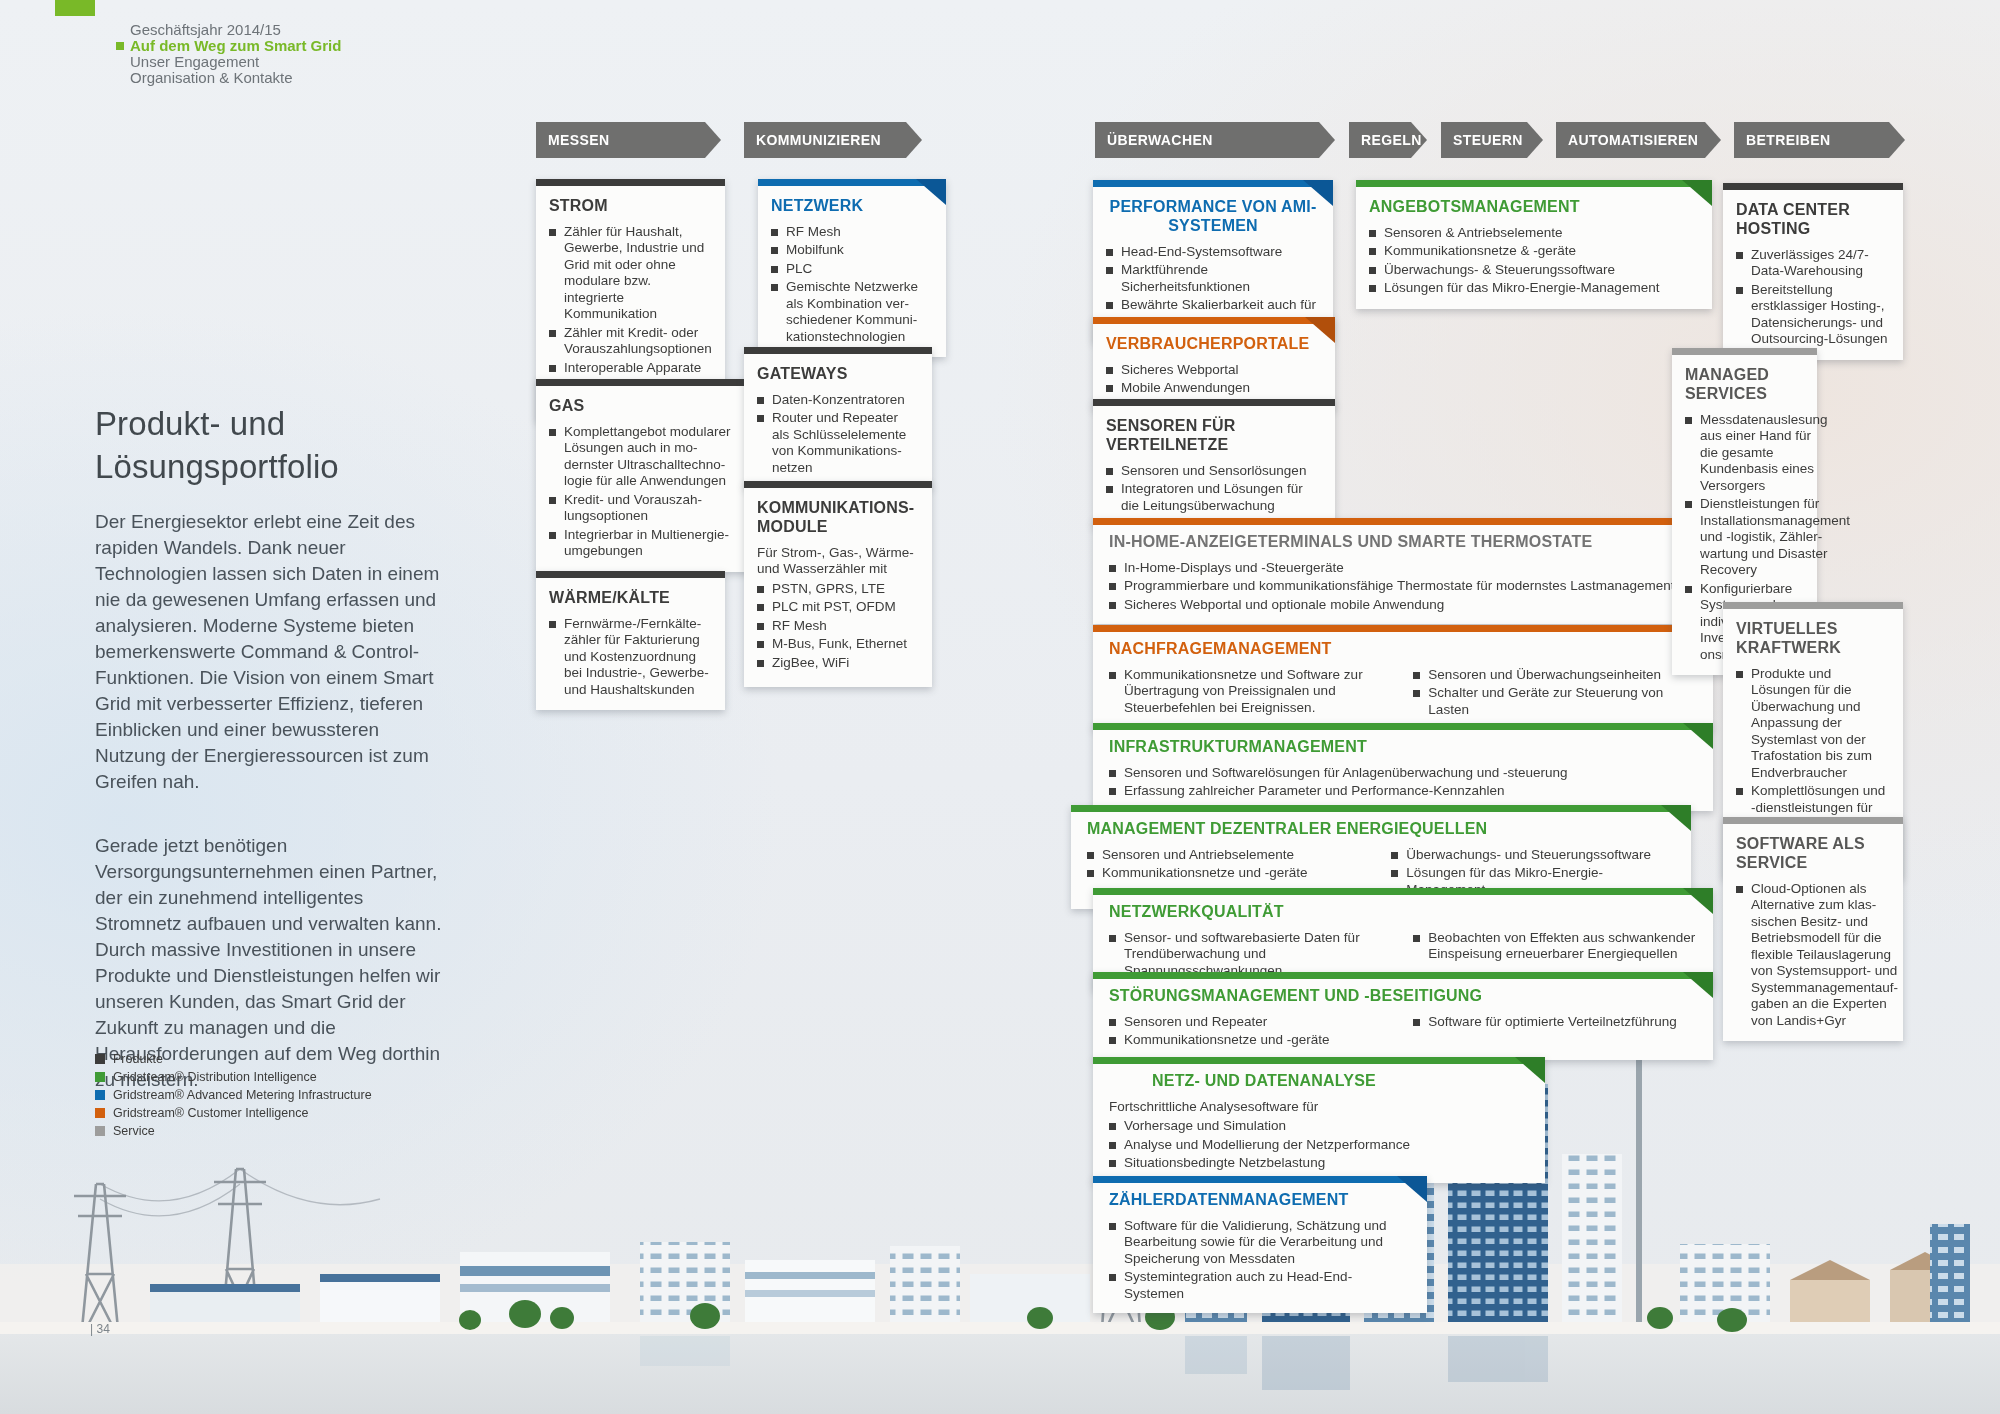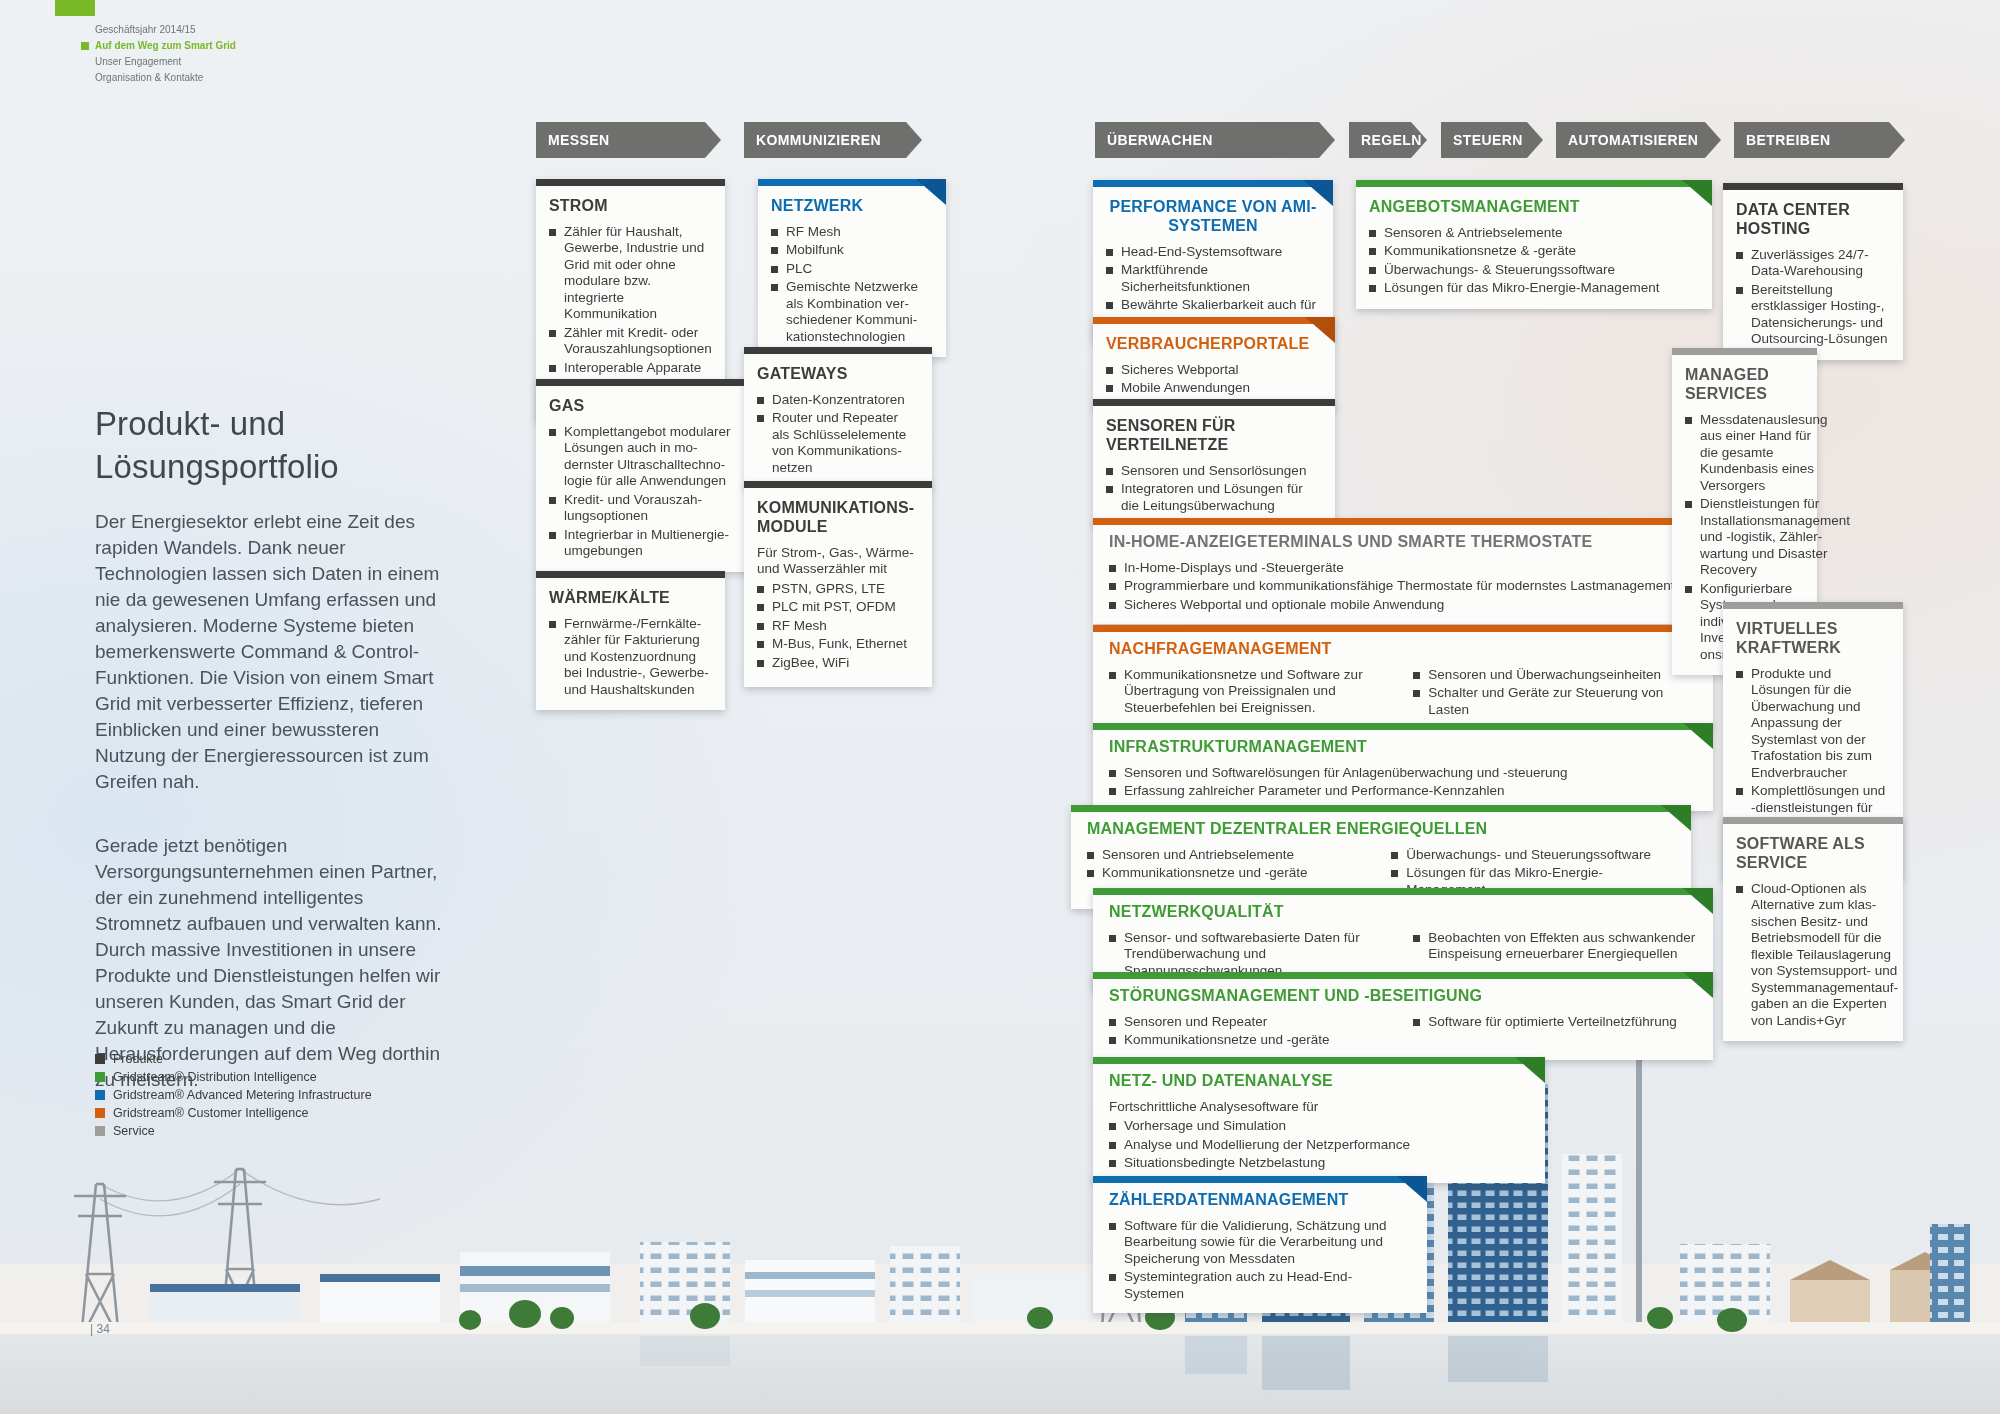--- a/index.html
+++ b/index.html
@@ -5,21 +5,21 @@
   html,body{margin:0;padding:0;}
   body{font-family:"Liberation Sans","DejaVu Sans",sans-serif;}
   .page{position:relative;width:2000px;height:1414px;overflow:hidden;
     background:
       radial-gradient(1300px 900px at 90% 28%, rgba(238,228,221,.9) 0%, rgba(238,228,221,0) 62%),
       radial-gradient(1100px 850px at 6% 58%, rgba(216,229,240,.9) 0%, rgba(216,229,240,0) 60%),
       linear-gradient(180deg,#eef1f4 0%,#eaedf1 55%,#e7eaed 100%);}
   
   .brand-block{position:absolute;left:55px;top:0;width:40px;height:16px;}
   .nav{position:absolute;left:95px;top:22px;}
-  .nav-item{position:relative;font-size:10px;line-height:16px;color:#6d7378;cursor:default;}
+  .nav-item{position:relative;font-size:15px;line-height:16px;color:#6d7378;cursor:default;margin-left:35px;}
   .nav-item.active{font-weight:bold;}
   .nav-item .nav-sq{position:absolute;left:-14px;top:4px;width:8px;height:8px;}
   
   .intro{position:absolute;left:95px;top:403px;width:352px;}
   .intro h1{margin:0 0 20px;font-size:33px;font-weight:400;line-height:1.3;color:#41484d;letter-spacing:.1px;}
   .intro p{margin:0 0 38px;font-size:19px;line-height:26px;color:#49525a;}
   .legend{position:absolute;left:95px;top:1052px;}
   .legend-item{display:flex;align-items:center;margin-bottom:4px;font-size:12.5px;color:#3c3c3b;}
   .legend-sq{width:10px;height:10px;margin-right:8px;flex:0 0 10px;}
   .page-number{position:absolute;left:90px;top:1322px;font-size:12px;color:#7d858b;}
@@ -499,21 +499,21 @@
             <li>
               <span class="sq"></span>
               <span>Software für optimierte Verteilnetzführung</span>
             </li>
           </ul>
         </div>
       </div>
       <div class="box wide" style="left: 1093px; top: 1057px; width: 452px; min-height: 106px;">
         <div class="bar" style="background: rgb(63, 155, 53);"></div>
         <div class="fold" style="background: rgb(46, 126, 40);"></div>
-        <h3 style="color: rgb(63, 155, 53);">NETZ- UND DATENANALYSE</h3>
+        <h3 style="color: rgb(63, 155, 53); margin-left: 43px;">NETZ- UND DATENANALYSE</h3>
         <p class="boxintro">Fortschrittliche Analysesoftware für</p>
         <ul>
           <li>
             <span class="sq"></span>
             <span>Vorhersage und Simulation</span>
           </li>
           <li>
             <span class="sq"></span>
             <span>Analyse und Modellierung der Netzperformance</span>
           </li>

